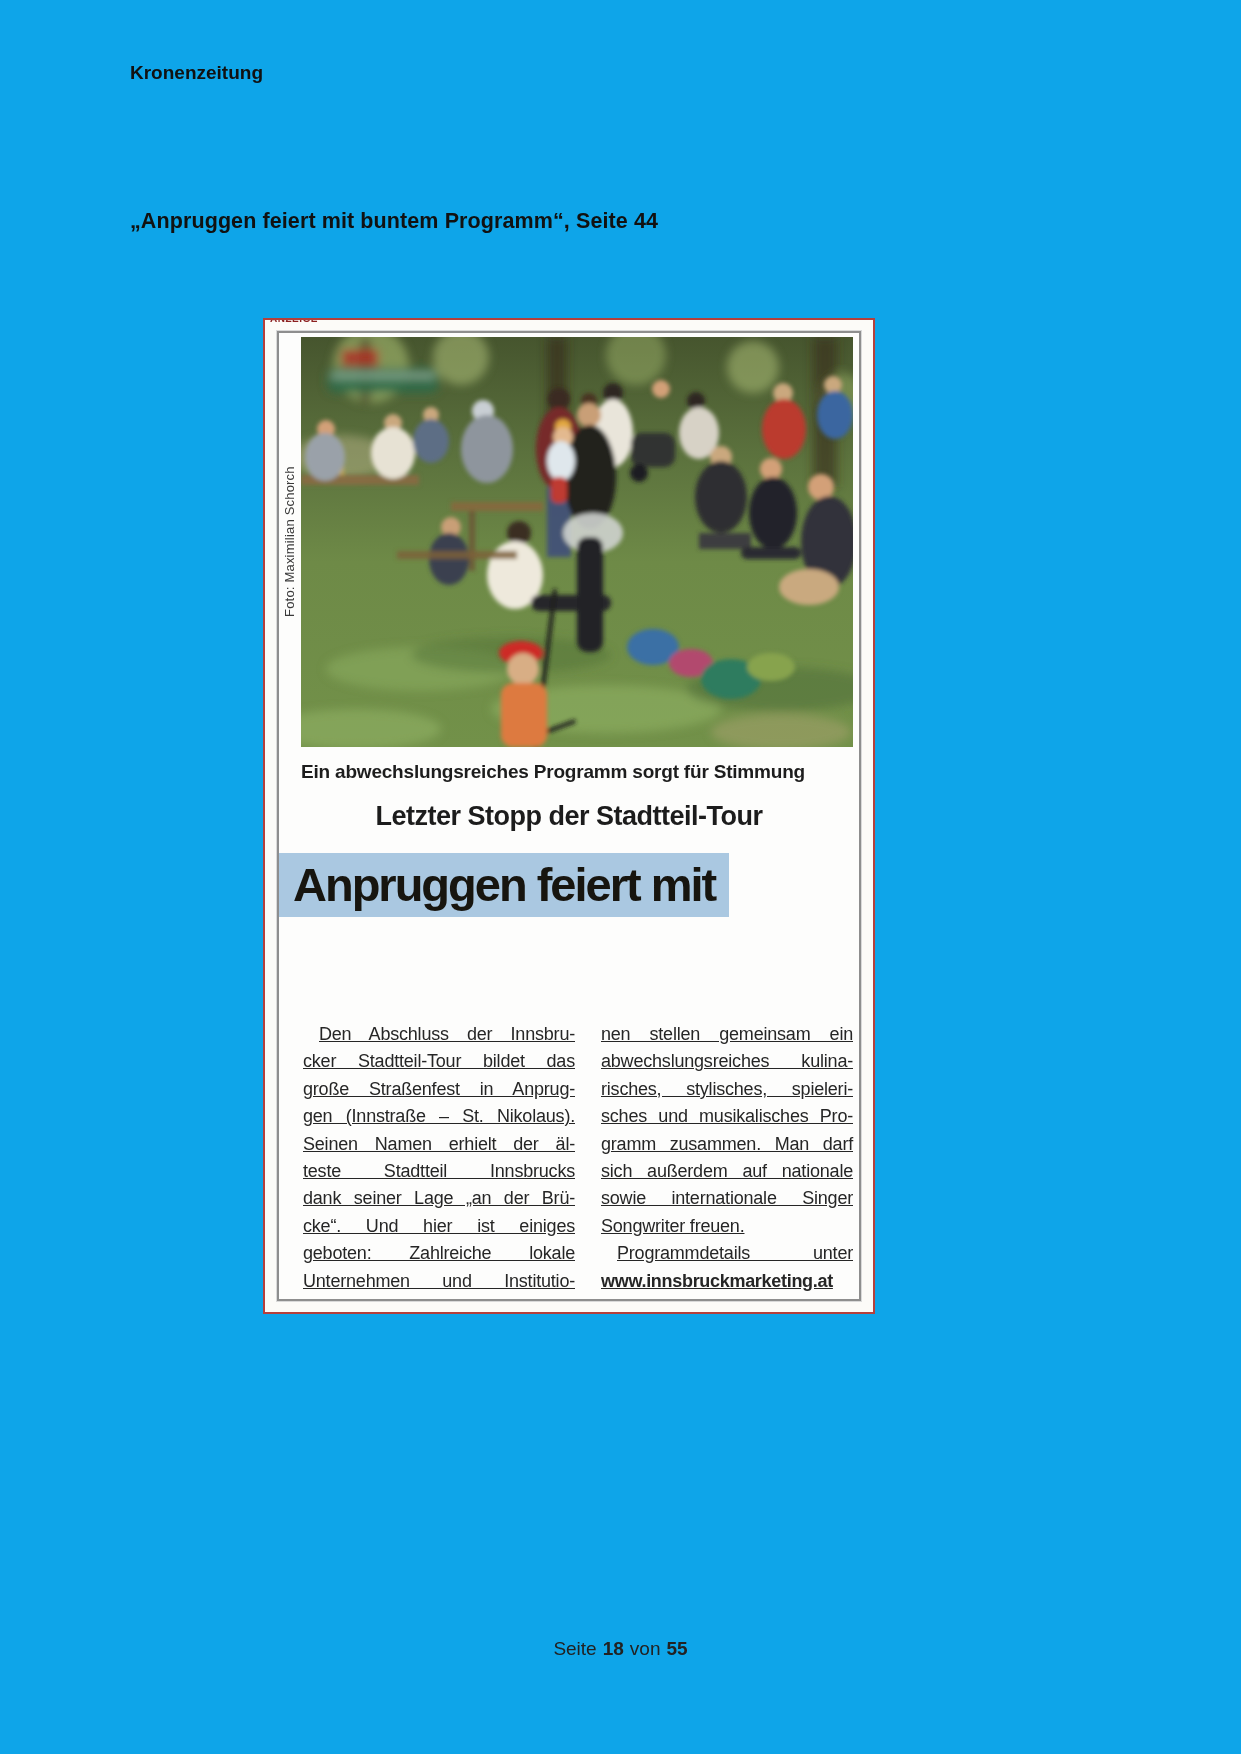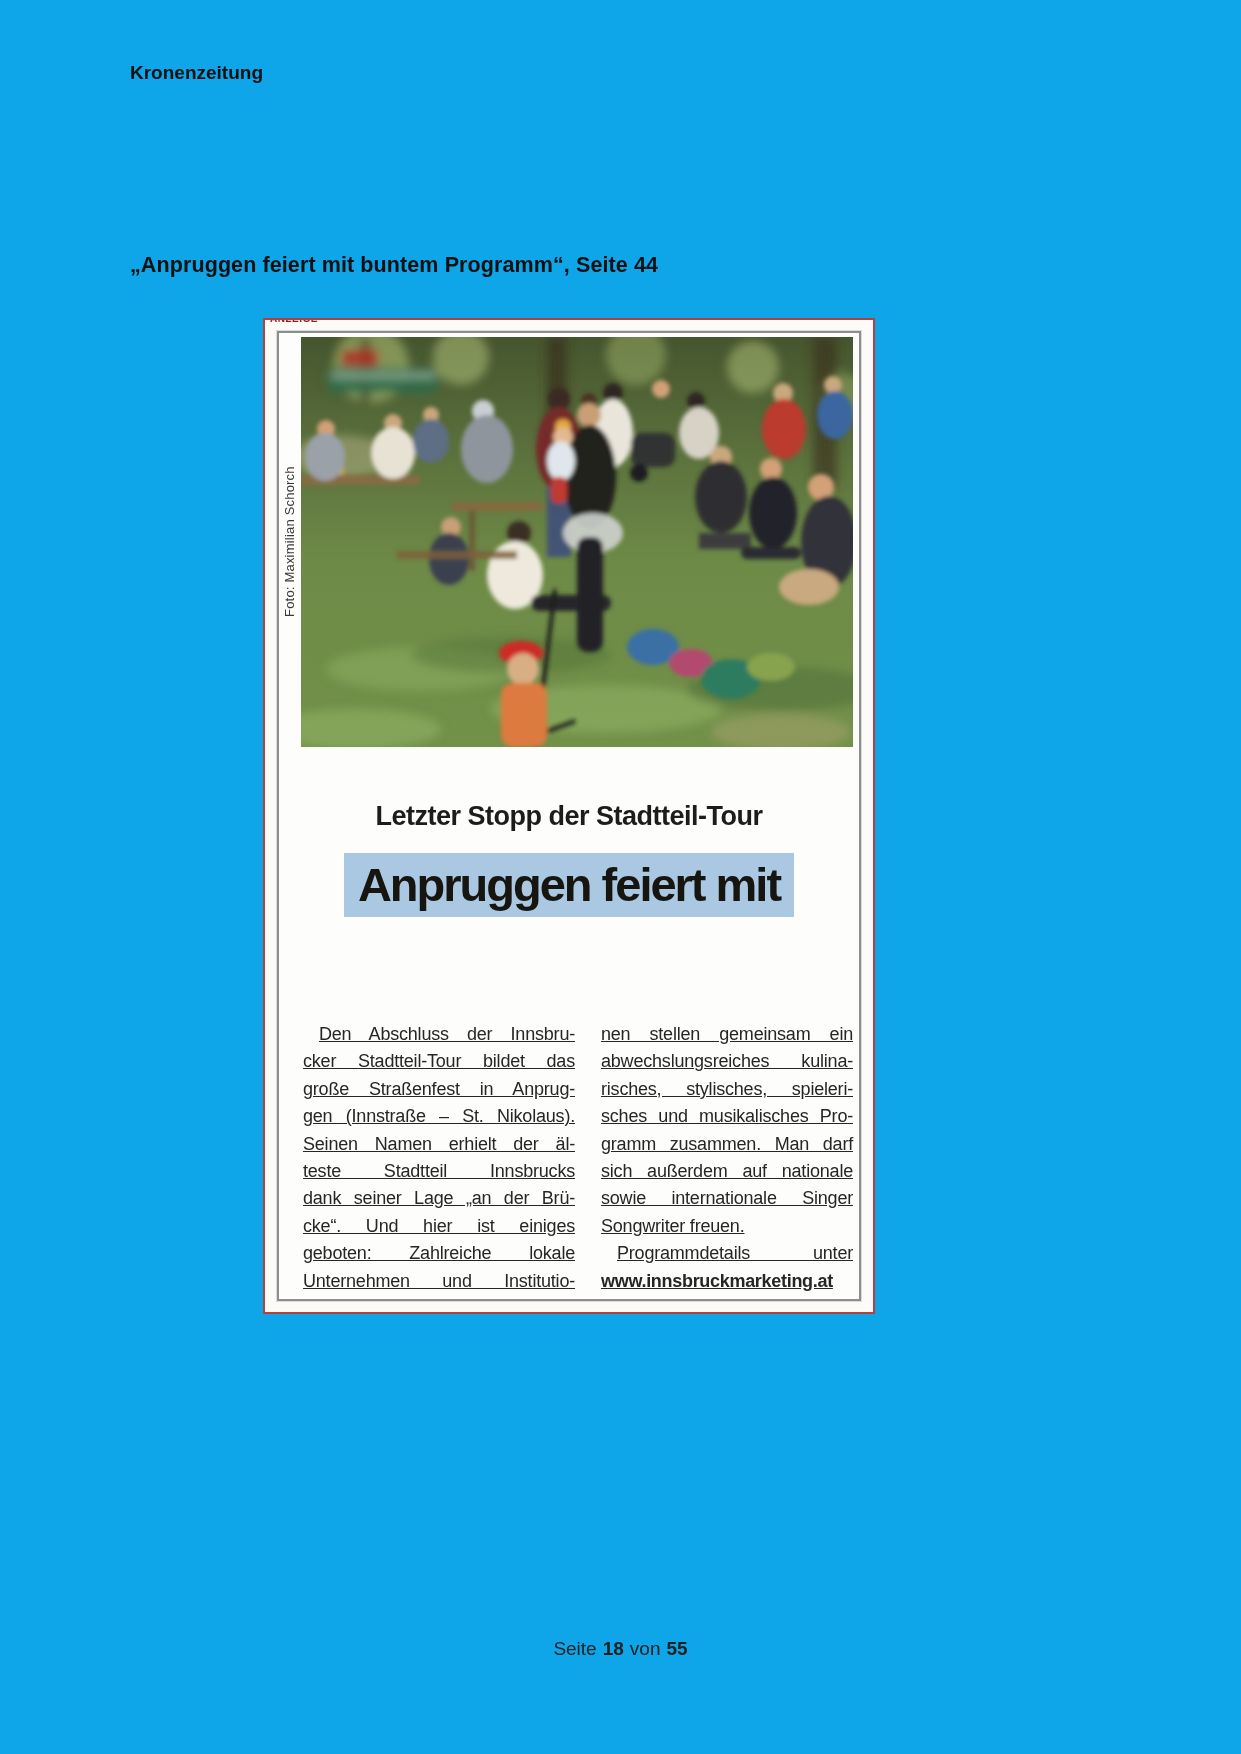--- a/index.html
+++ b/index.html
@@ -1,21 +1,21 @@
 <!DOCTYPE html>
 <html style="--frame_red: #b5403c; --ad_label_red: #8c1f1f; --headline_highlight_blue: #aac8e1; --inner_frame_gray: #8e8e8e;"><head>
 <meta charset="utf-8">
 <style>
   html,body{margin:0;padding:0;background:#ffffff;}
   .page{
     position:relative;width:1241px;height:1754px;background:#0ea5e9;
     font-family:"Liberation Sans",sans-serif;color:#1a1a1a;overflow:hidden;
   }
   .doc-header{position:absolute;left:130px;top:62px;font-size:19px;font-weight:bold;color:#111;}
-  .doc-title{position:absolute;left:130px;top:209px;font-size:21.5px;font-weight:bold;color:#111;letter-spacing:0.1px;margin-top:44px;}
+  .doc-title{position:absolute;left:130px;top:209px;font-size:21.5px;font-weight:bold;color:#111;letter-spacing:0.1px;}
 
   .clip{
     position:absolute;left:263px;top:318px;width:608px;height:992px;
     border:2px solid var(--frame_red,#b5403c);background:#fcfbf8;overflow:hidden;
   }
   .anzeige{
     position:absolute;left:5px;top:-7px;font-size:10px;font-weight:bold;
     color:var(--ad_label_red,#8c1f1f);letter-spacing:0.5px;
   }
   .clip-inner{
@@ -34,21 +34,21 @@
     overflow:hidden;background:#5e7742;
   }
   .caption{
     position:absolute;left:22px;top:428px;width:552px;
     font-size:19px;font-weight:bold;color:#1d1d1d;letter-spacing:-0.2px;
   }
   .kicker{
     position:absolute;left:0;top:468px;width:100%;text-align:center;
     font-size:27px;font-weight:bold;color:#1c1c1c;letter-spacing:-0.5px;
   }
-  .headline{position:absolute;left:0;top:520px;width:100%;text-align:center;}
+  .headline{position:absolute;left:0;top:520px;width:100%;text-align:left;}
   .hl-row{line-height:64px;height:64px;}
   .hl{
     display:inline-block;background:var(--headline_highlight_blue,#aac8e1);
     color:#17150f;font-weight:bold;font-size:47px;letter-spacing:-2px;
     line-height:62px;padding:1px 14px 1px 14px;white-space:nowrap;
   }
   .body-col{
     position:absolute;top:688px;font-size:18px;line-height:27.4px;
     color:#262626;letter-spacing:-0.2px;text-decoration:underline;
   }
@@ -177,20 +177,21 @@
             <ellipse cx="390" cy="326" rx="22" ry="14" fill="#b24a6e"></ellipse>
             <ellipse cx="430" cy="342" rx="30" ry="20" fill="#2f7c5f"></ellipse>
             <ellipse cx="470" cy="330" rx="24" ry="14" fill="#87a34e"></ellipse>
             <ellipse cx="220" cy="316" rx="22" ry="12" fill="#cd2a27"></ellipse>
             <circle cx="222" cy="332" r="16" fill="#d8ae85"></circle>
             <rect x="200" y="346" width="46" height="64" rx="12" fill="#dd7a40"></rect>
           </g>
         </svg>
       </div>
 
+      <div class="caption">Ein abwechslungsreiches Programm sorgt für Stimmung</div>
 
       <div class="kicker">Letzter Stopp der Stadtteil-Tour</div>
 
       <div class="headline">
         <div class="hl-row"><span class="hl">Anpruggen feiert mit</span></div>
       </div>
 
       <div class="body-col col-left">
         <div class="ln j ind">Den Abschluss der Innsbru-</div>
         <div class="ln j">cker Stadtteil-Tour bildet das</div>

